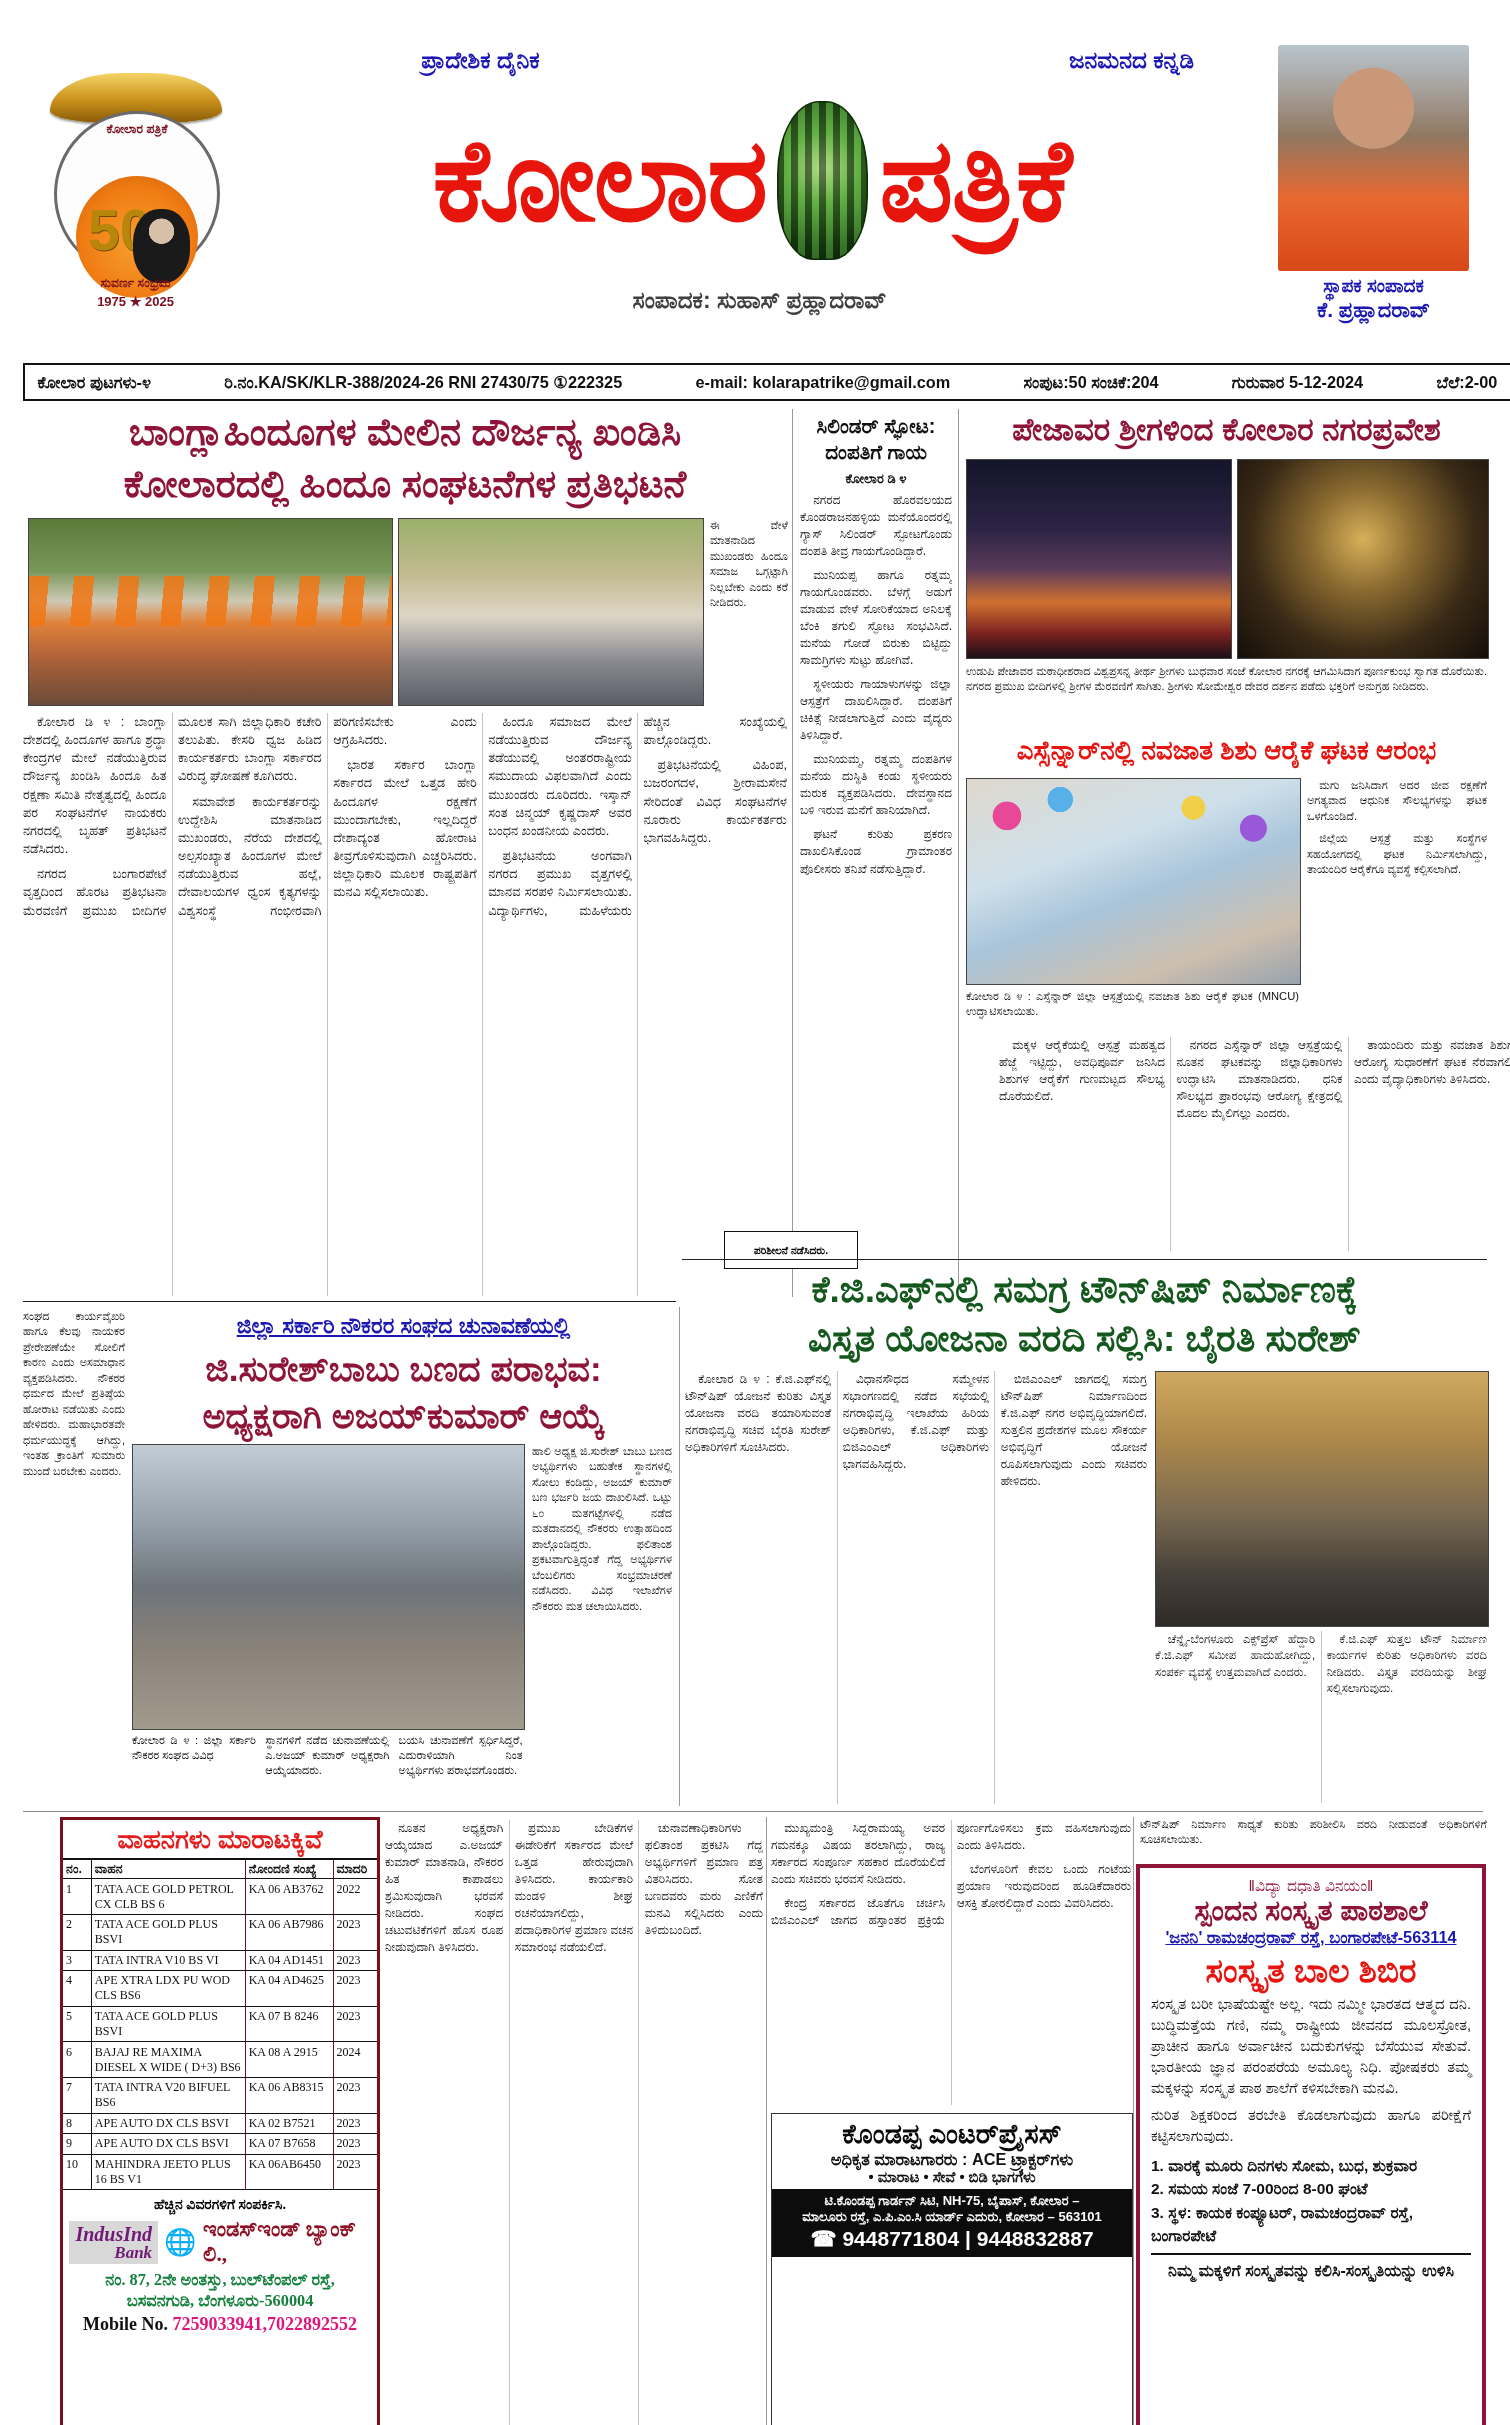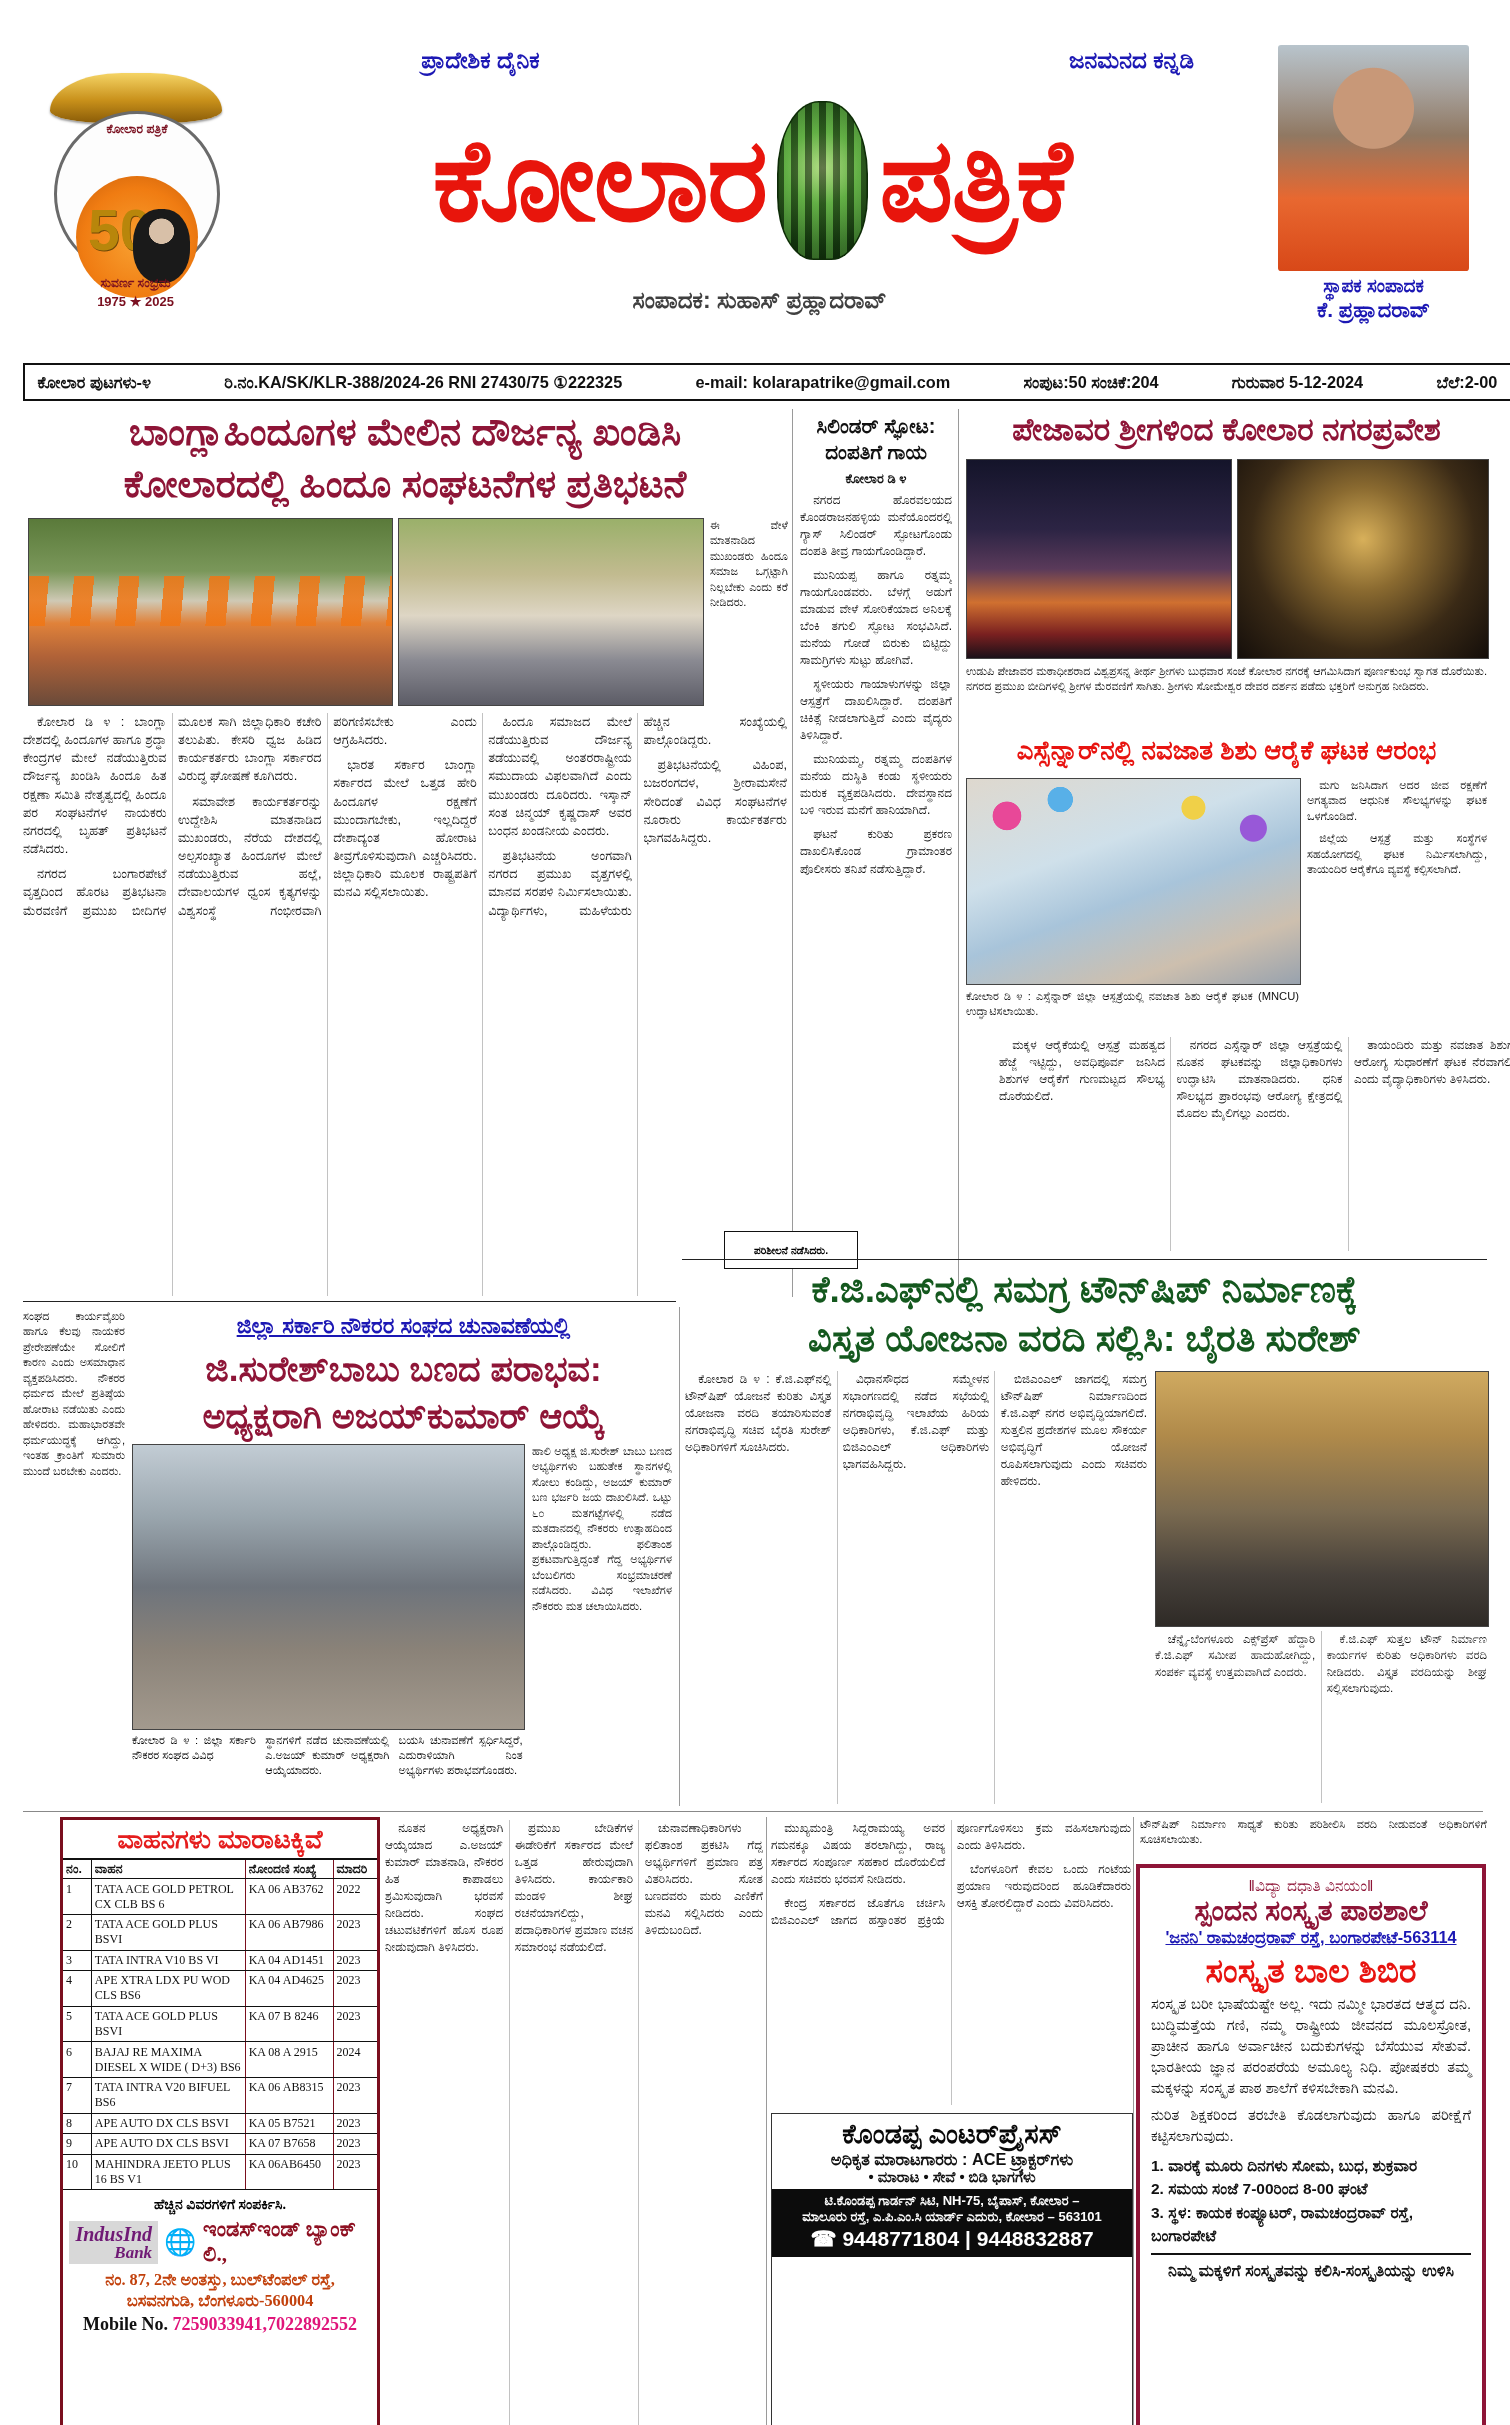--- a/index.html
+++ b/index.html
@@ -52,21 +52,21 @@
   .veh-wrap{border:3.1px solid #7a0f1e;background:#fff;font-family:"Liberation Serif",serif;}
   .veh-title{color:#e51d1d;font-weight:bold;font-size:25.6px;text-align:center;padding:4.7px 0 3.1px;font-family:"Liberation Sans",sans-serif;}
   table.veh{border-collapse:collapse;width:100%;font-size:12px;color:#111;}
   table.veh th{font-family:"Liberation Sans",sans-serif;font-size:12.4px;font-weight:bold;border-top:2.3px solid #111;border-bottom:1.6px solid #111;padding:2.3px 3.1px;text-align:left;}
   table.veh td{border-bottom:1.6px solid #111;padding:2.3px 3.1px;vertical-align:top;}
   table.veh .sep-red{border-left:1.6px solid #7a0f1e;}
   table.veh .sep-blk{border-left:1.6px solid #111;}
   .contact-note{font-weight:bold;font-size:14px;text-align:center;padding:6.2px 0 3.1px;}
   .bank-logo-box{background:#d8d8d8;color:#701a75;font-weight:bold;font-style:italic;line-height:1;padding:3.1px 6.2px;text-align:right;}
   .bank-name{color:#8e1022;font-weight:bold;font-size:21px;}
-  .bank-addr{color:#c2410c;font-size:16.3px;font-weight:bold;text-align:center;line-height:1.3;}
+  .bank-addr{color:#15803d;font-size:16.3px;font-weight:bold;text-align:center;line-height:1.3;}
   .mobile-line{font-size:18px;font-weight:bold;text-align:center;color:#111;}
   .mobile-nums{color:#e0157a;}
   
   .kond-wrap{border:1.6px solid #333;background:#fff;}
   .kond-photo{background:linear-gradient(180deg,#e0e0e0 0%,#bcbcbc 25%,#8a8a8a 45%,#5a5a5a 65%,#222 100%);position:relative;}
   .ace-badge{position:absolute;top:6.2px;right:7.8px;background:#0a0a0a;color:#fff;font-weight:bold;text-align:center;padding:3.1px 7.8px;line-height:1.05;}
   .kond-emblem{position:absolute;top:6.2px;left:9.3px;width:50px;height:39px;border-radius:50%;background:radial-gradient(circle,#f0f0f0 0 35%,#9a9a9a 70%);border:1.6px solid #555;}
   .kond-title{font-weight:bold;font-size:27px;text-align:center;color:#090909;}
   .kond-sub{font-weight:bold;font-size:16.3px;text-align:center;color:#111;}
   .kond-serv{font-weight:bold;font-size:14.7px;text-align:center;color:#111;}
@@ -275,21 +275,21 @@
           </tr>
           <tr>
             <td>7</td>
             <td class="sep-blk">TATA INTRA V20 BIFUEL BS6</td>
             <td class="sep-red">KA 06 AB8315</td>
             <td class="sep-red">2023</td>
           </tr>
           <tr>
             <td>8</td>
             <td class="sep-blk">APE AUTO DX CLS BSVI</td>
-            <td class="sep-red">KA 05 B7521</td>
+            <td class="sep-red">KA 02 B7521</td>
             <td class="sep-red">2023</td>
           </tr>
           <tr>
             <td>9</td>
             <td class="sep-blk">APE AUTO DX CLS BSVI</td>
             <td class="sep-red">KA 07 B7658</td>
             <td class="sep-red">2023</td>
           </tr>
           <tr>
             <td>10</td>

